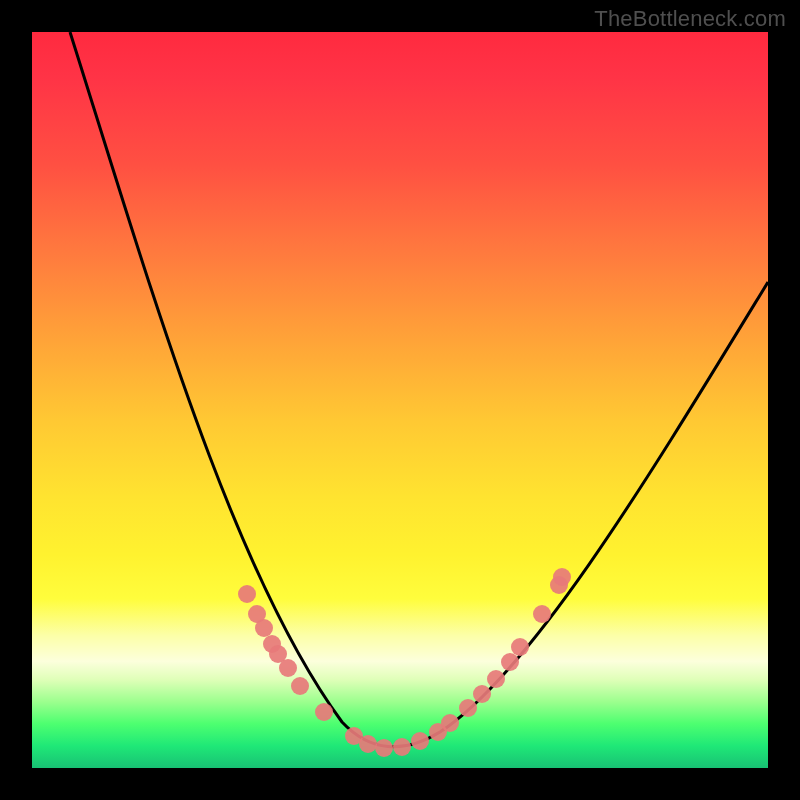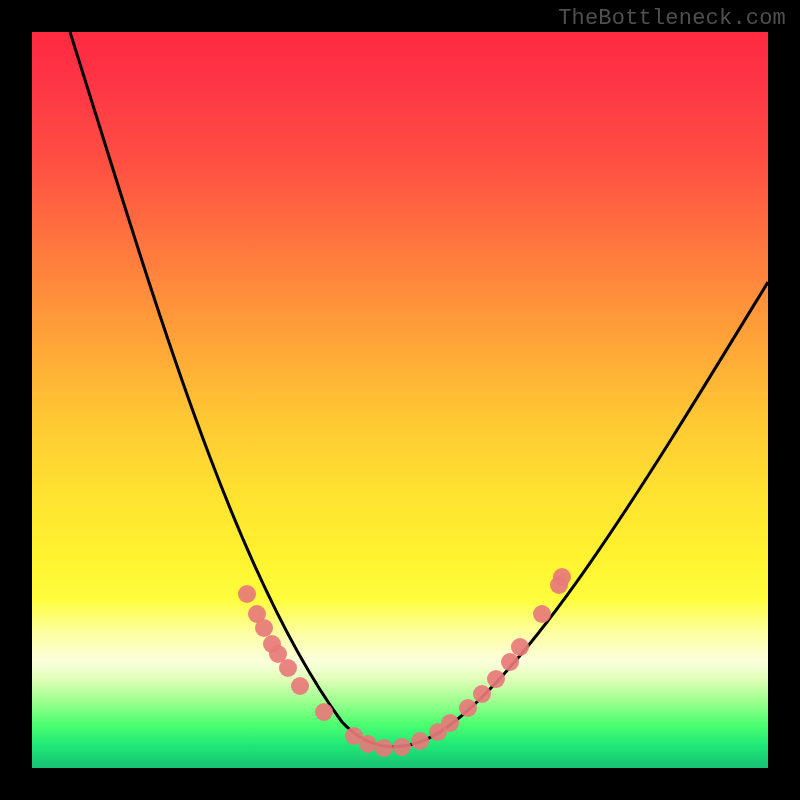--- a/index.html
+++ b/index.html
@@ -43,21 +43,21 @@
       #1fe877 97%,
       #18c174 100%);
   }
   .watermark {
     position: absolute;
     top: 6px;
     right: 14px;
     color: #4f4f4f;
     font-size: 22px;
     font-weight: 500;
-    font-family: Liberation Mono, monospace;
+    font-family: Liberation Sans, sans-serif;
     letter-spacing: 0.2px;
   }
   svg.curve {
     position: absolute;
     left: 0;
     top: 0;
     width: 736px;
     height: 736px;
   }
   .dot {

